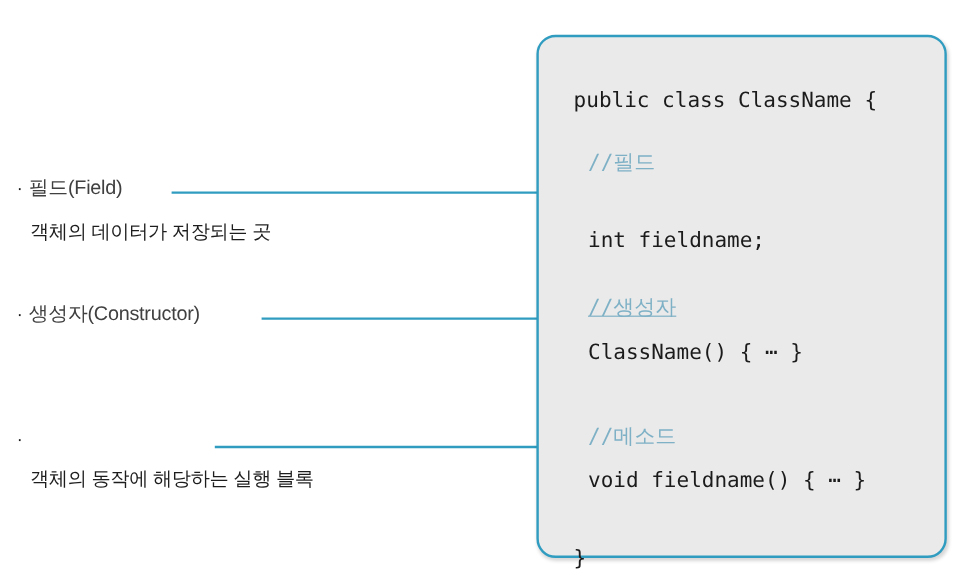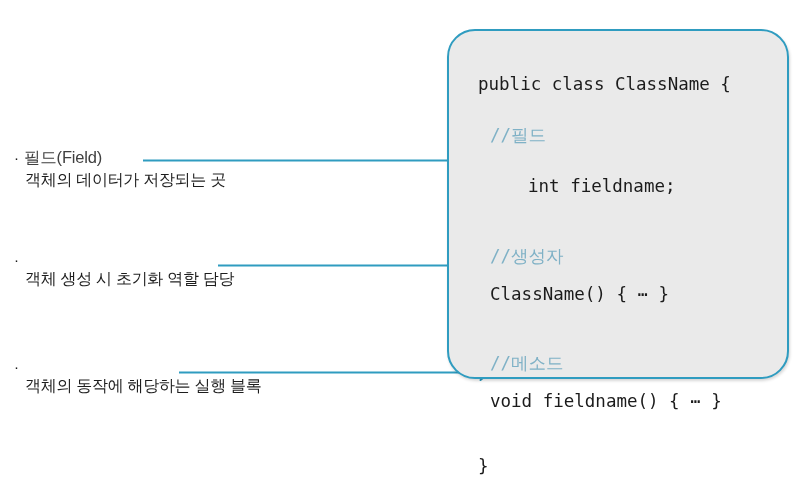--- a/index.html
+++ b/index.html
@@ -40,21 +40,21 @@
     flex: none;
   }
   .explain-item .term {
     font-size: 16.5px;
     color: #404040;
     letter-spacing: -0.2px;
     line-height: 1.25;
   }
   .explain-item .desc {
     margin-left: 11px;
-    margin-top: 2px;
+    margin-top: 16px;
     font-size: 16px;
     color: #1d1d1d;
     letter-spacing: -0.3px;
     line-height: 1.3;
     white-space: nowrap;
   }
 
   #item-field       { top: 147px; }
   #item-constructor { top: 252px; }
   #item-method      { top: 359px; }
@@ -68,25 +68,25 @@
     height: 484px;
     pointer-events: none;
   }
 
   
   #code-panel {
     position: absolute;
     left: 447px;
     top: 29px;
     width: 342px;
-    height: 350px;
+    height: 436px;
     box-sizing: border-box;
     background: #eaeaea;
     border: 2.5px solid #2f9cc0;
-    border-radius: 28px;
+    border-radius: 16px;
     box-shadow: 1px 2px 3px rgba(0,0,0,0.16);
   }
   .code-line {
     position: absolute;
     font-family: "DejaVu Sans Mono", "Liberation Mono", monospace;
     font-size: 17.5px;
     color: #1b1b1b;
     white-space: pre;
     letter-spacing: 0px;
   }
@@ -95,22 +95,22 @@
   }
   .code-line.indent {
     left: 41px;
   }
   .code-line.flush {
     left: 29px;
   }
 
   #cl-class   { top: 43px;  }
   #cl-c1      { top: 92px; }
-  #cl-field   { top: 145px; margin-left: 38px; }
-  #cl-c2      { top: 213px; }
+  #cl-field   { top: 160px; }
+  #cl-c2      { top: 213px; text-decoration: underline; }
   #cl-ctor    { top: 253px; }
   #cl-c3      { top: 320px; }
   #cl-method  { top: 360px; }
   #cl-close   { top: 425px; }
 </style>
 </head>
 <body>
 
 <div id="stage">
 
@@ -118,22 +118,22 @@
     <div class="term-row">
       <span class="bullet">·</span>
       <span class="term">필드(Field)</span>
     </div>
     <div class="desc">객체의 데이터가 저장되는 곳</div>
   </div>
 
   <div class="explain-item" id="item-constructor">
     <div class="term-row">
       <span class="bullet">·</span>
+      <span class="term">생성자(Constructor)</span>
     </div>
-    <div class="desc">객체 생성 시 초기화 역할 담당</div>
   </div>
 
   <div class="explain-item" id="item-method">
     <div class="term-row">
       <span class="bullet">·</span>
     </div>
     <div class="desc">객체의 동작에 해당하는 실행 블록</div>
   </div>
 
   <svg id="connectors" viewBox="0 0 802 484" width="802" height="484" xmlns="http://www.w3.org/2000/svg">

